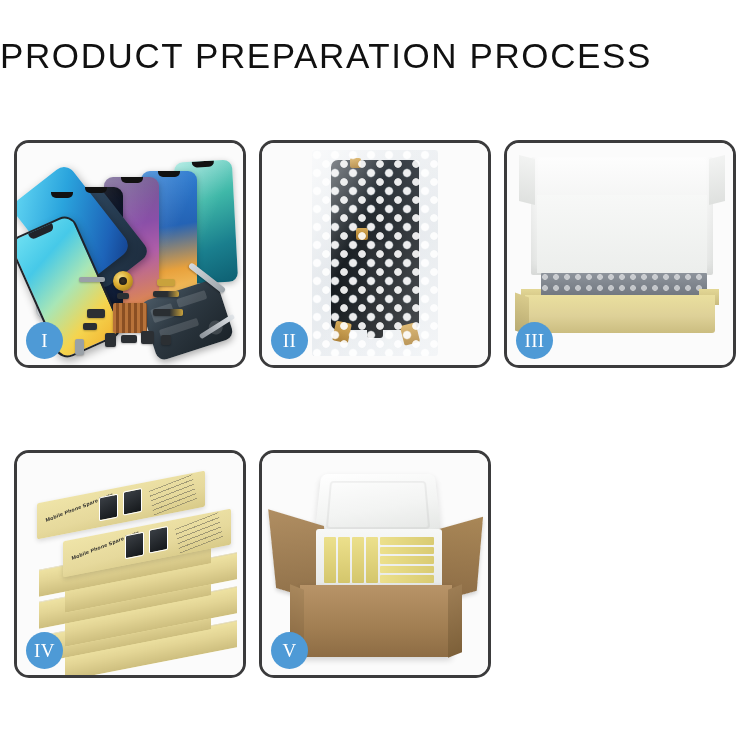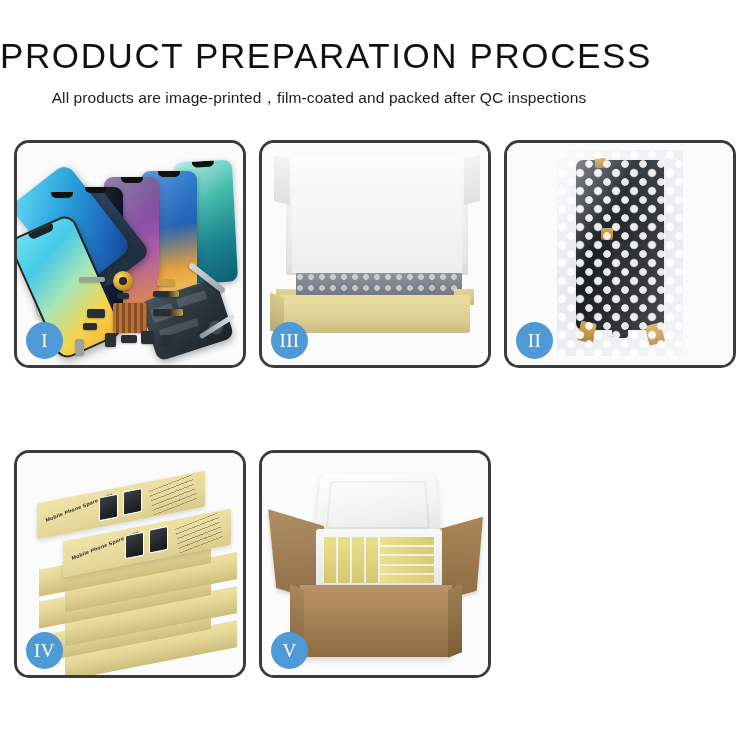--- a/index.html
+++ b/index.html
@@ -416,21 +416,20 @@
     position: absolute; width: 17px; height: 22px;
     background: rgba(130,102,64,.55); border-radius: 1px;
   }
   .tp1 { left: 50px; top: 108px; transform: skewY(18deg); }
 </style>
 </head>
 <body>
 
 <div class="header">
   <div class="page-title">PRODUCT PREPARATION PROCESS</div>
-  <div class="page-subtitle">All products are image-printed，film-coated and packed after QC inspections</div>
 </div>
 
 <div class="grid">
 
   <div class="panel p1">
     <div class="stage">
       <div class="ph ph-teal">
           <span class="notch"></span>
         </div>
       <div class="ph ph-blue">
@@ -472,50 +471,50 @@
       <div class="prt" style="left:104px; top:192px; width:16px; height:8px;"></div>
       <div class="prt" style="left:124px; top:188px; width:13px; height:13px;"></div>
       <div class="prt lt" style="left:58px;  top:196px; width:9px;  height:16px;"></div>
       <div class="prt" style="left:144px; top:192px; width:10px; height:10px;"></div>
       <div class="prt" style="left:100px; top:150px; width:12px; height:6px;"></div>
 
       <div class="tweezer"></div>
       <div class="screwdriver"></div>
     </div>
     <div class="badge">I</div>
-  </div>
-
-  <div class="panel p3">
-    <div class="stage">
-      <div class="box3-lid"></div>
-      <div class="box3-inner"></div>
-      <div class="box3-fill"></div>
-      <div class="box3-lipL"></div>
-      <div class="box3-lipR"></div>
-      <div class="box3-front"></div>
-    </div>
-    <div class="badge">III</div>
   </div>
 
   <div class="panel p2">
     <div class="stage">
       <div class="wrap-bag">
         <div class="lcd"></div>
         <div class="lcd-cable"></div>
         <div class="lcd-tab t1"></div>
         <div class="lcd-tab t2"></div>
         <div class="lcd-tab t3"></div>
         <div class="lcd-tab t4"></div>
         <div class="bubbles"></div>
         <div class="bag-sheen"></div>
       </div>
     </div>
     <div class="badge">II</div>
   </div>
 
+  <div class="panel p3">
+    <div class="stage">
+      <div class="box3-lid"></div>
+      <div class="box3-inner"></div>
+      <div class="box3-fill"></div>
+      <div class="box3-lipL"></div>
+      <div class="box3-lipR"></div>
+      <div class="box3-front"></div>
+    </div>
+    <div class="badge">III</div>
+  </div>
+
   <div class="panel p4">
     <div class="stage">
       <div class="slabR" style="top:184px;"></div>
       <div class="slab" style="top:166px;"></div>
       <div class="slabR" style="top:150px;"></div>
       <div class="slab" style="top:132px;"></div>
       <div class="slabR" style="top:116px;"></div>
       <div class="slab" style="top:100px;"></div>
 
       <div class="stk stk-top2">

